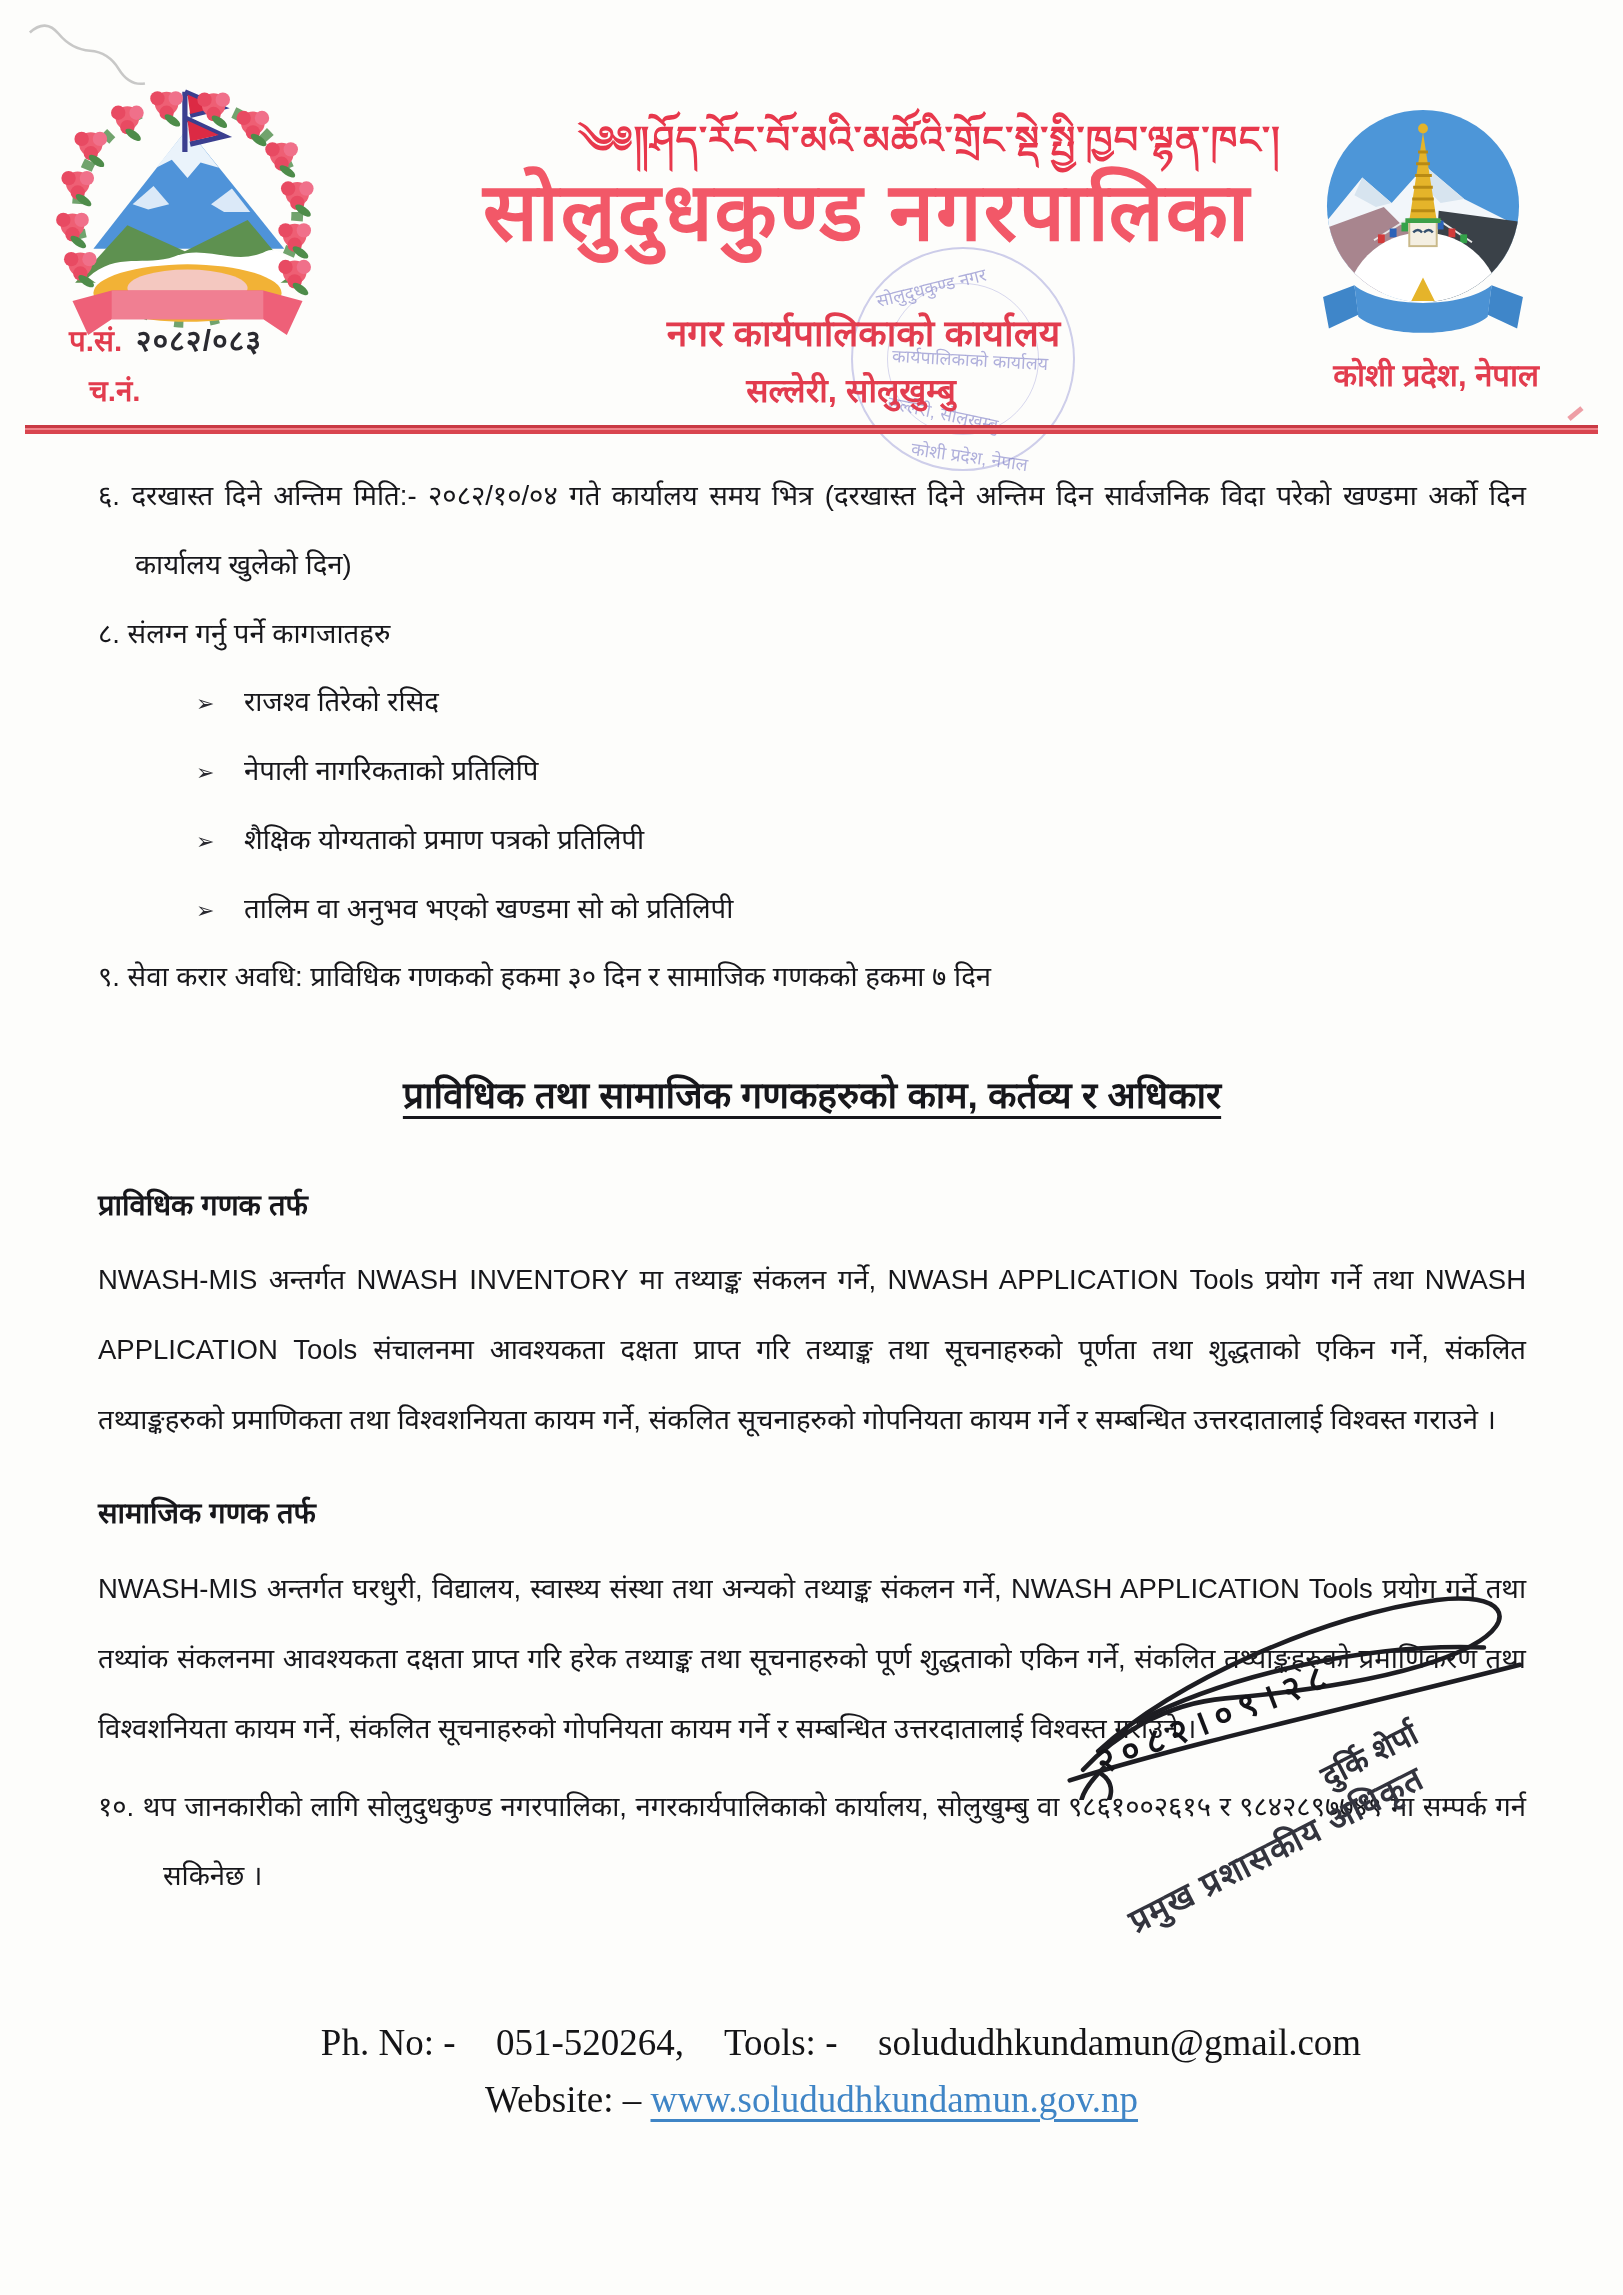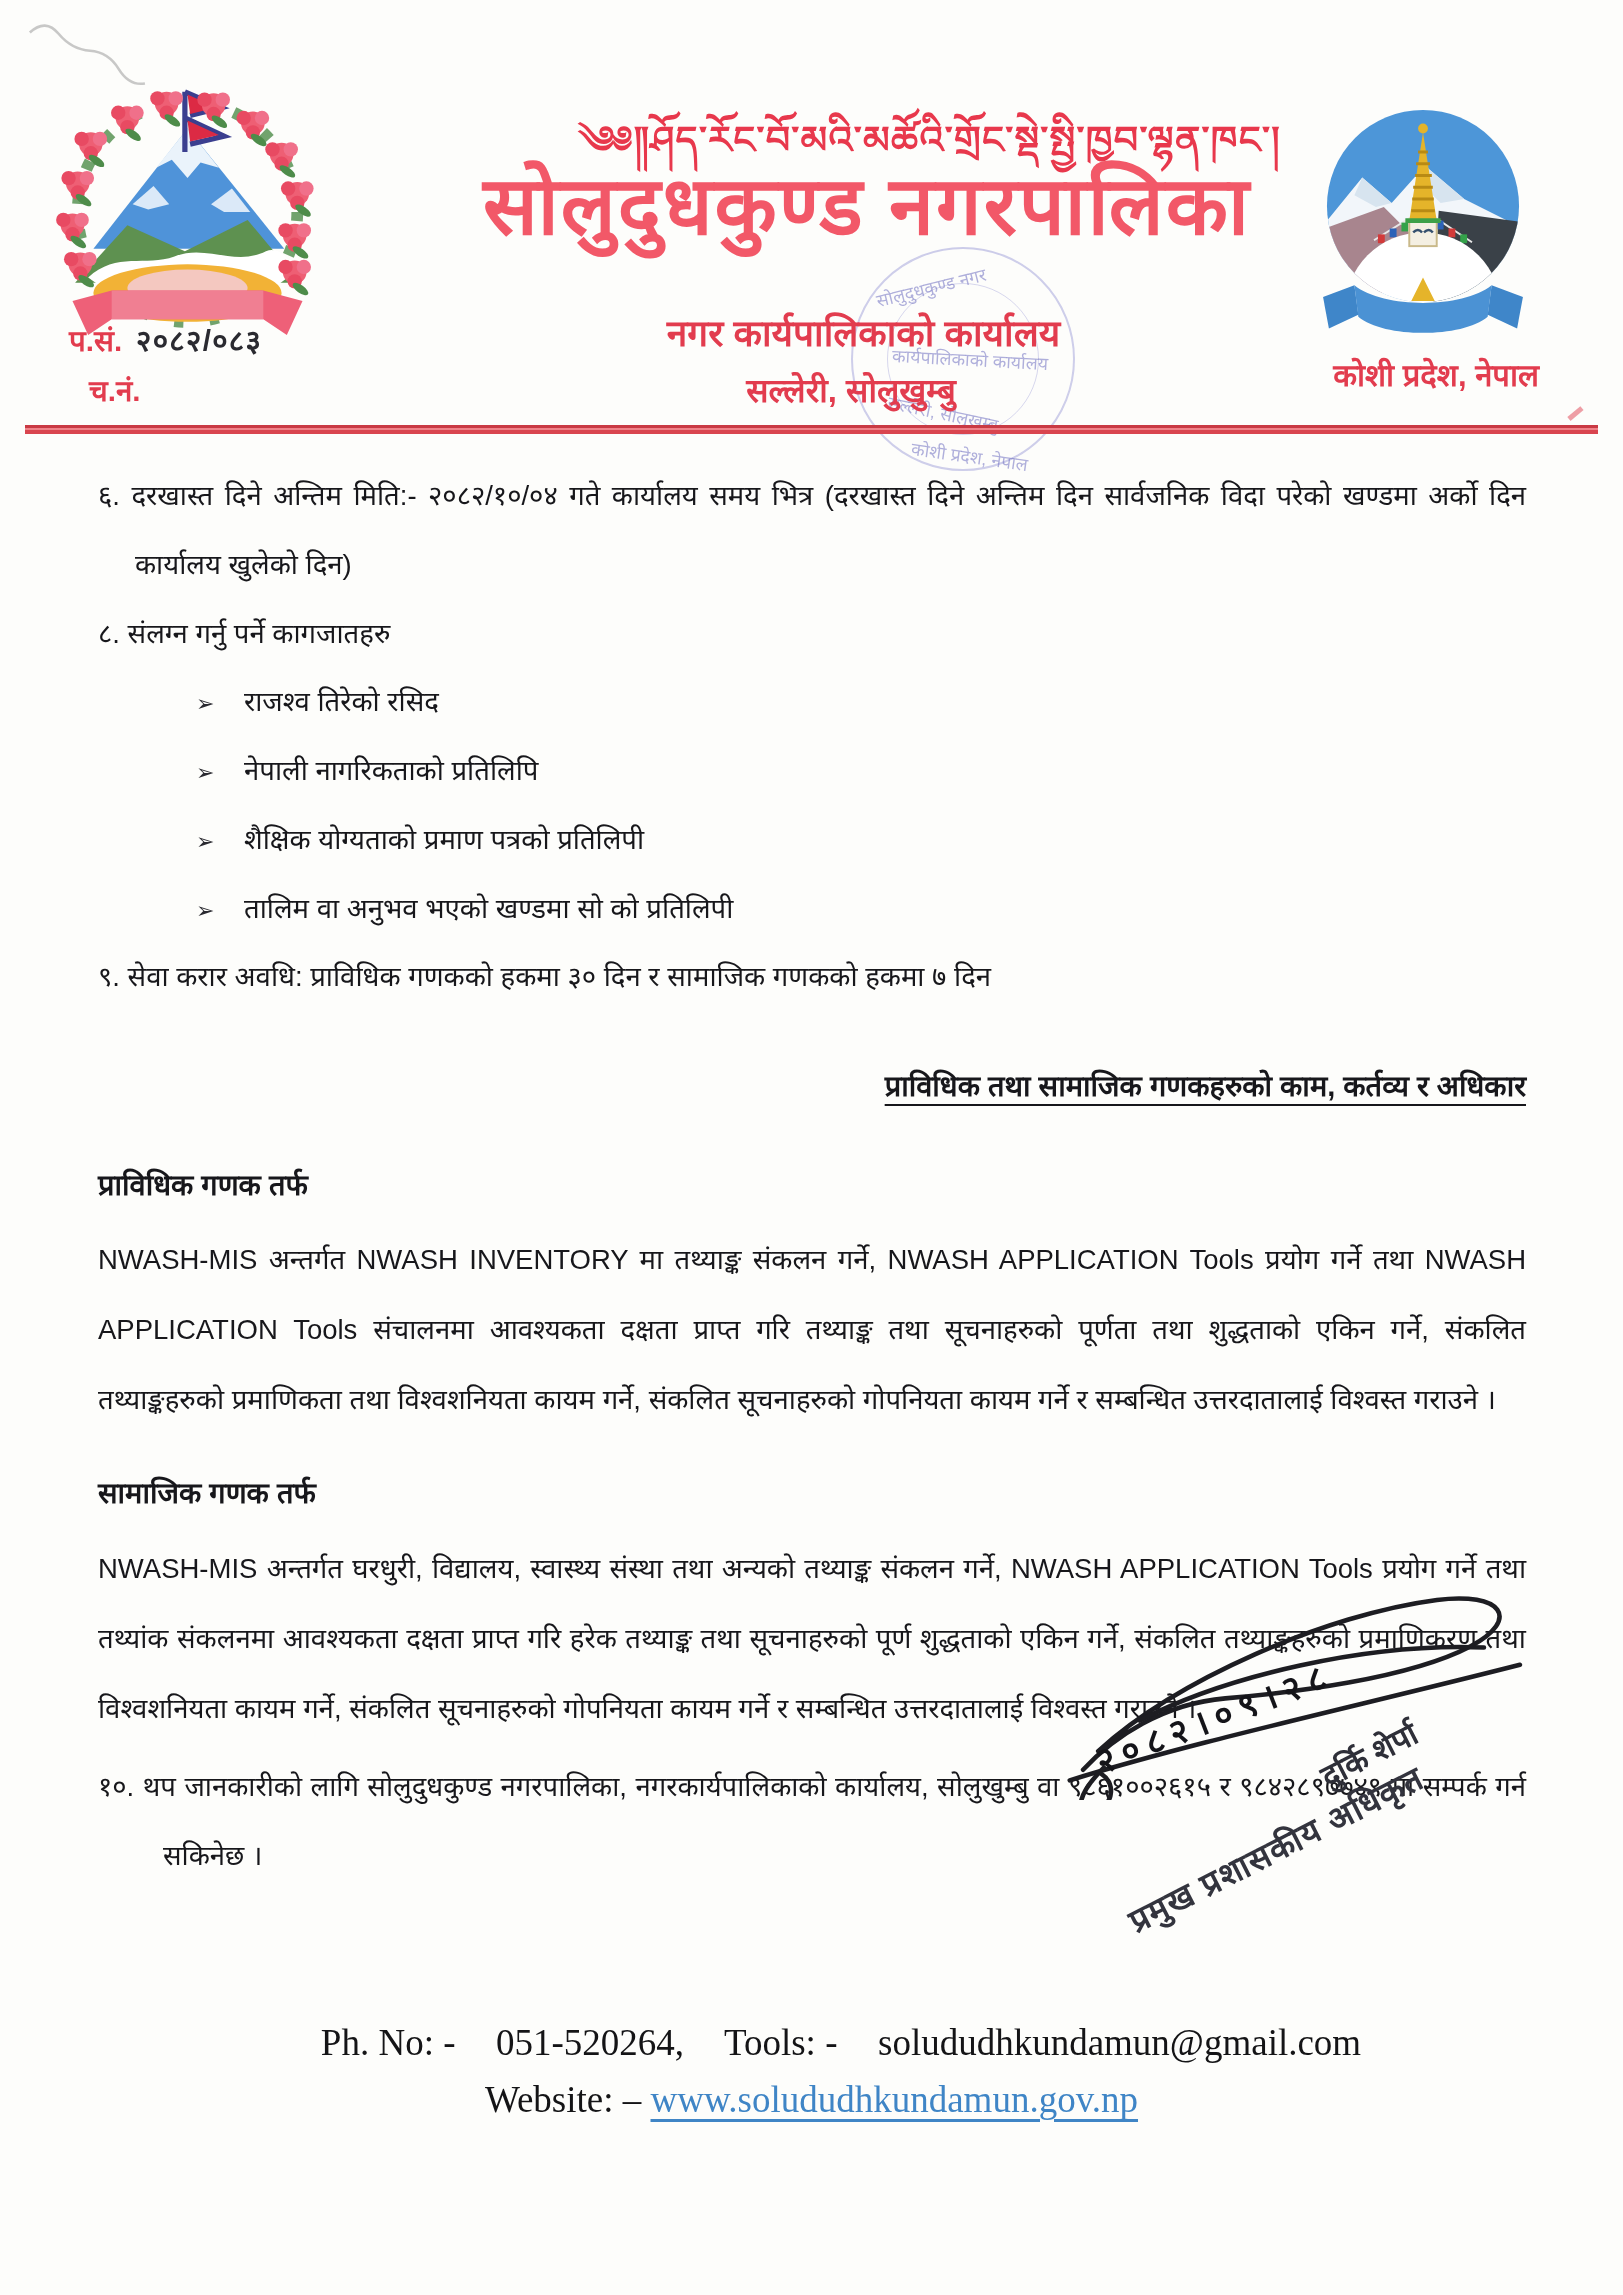--- a/index.html
+++ b/index.html
@@ -14,21 +14,21 @@
   }
   
   .tibetan{
     position:absolute;top:97px;left:0;right:0;
     margin-left:236px;
     text-align:center;
     font-size:38px;color:#e8384c;font-weight:bold;
     letter-spacing:1.3px;
   }
   .title{
-    position:absolute;top:158px;left:0;right:0;
+    position:absolute;top:164px;left:0;right:0;
     margin-left:111px;
     text-align:center;
     font-size:81px;font-weight:bold;color:#f25868;
     letter-spacing:2px;line-height:1.2;
     z-index:2;
   }
   .office{
     position:absolute;top:306px;left:12px;right:0;
     margin-left:92px;text-align:center;
     font-size:37px;font-weight:bold;color:#e23c4e;z-index:2;
@@ -78,21 +78,21 @@
   
   .content{
     position:absolute;top:462px;left:98px;right:97px;z-index:2;
     font-size:27.5px;line-height:2.5;color:#17171b;
   }
   .hang{padding-left:37px;text-indent:-37px;text-align:justify;}
   .doc-list{margin:0;padding:0 0 0 98px;list-style:none;}
   .doc-list li{line-height:2.5;}
   .doc-list .marker{display:inline-block;width:48px;font-size:22px;color:#2a2a30;}
   .center-head{
-    text-align:right;font-weight:bold;font-size:29px;
+    text-align:center;font-weight:bold;font-size:37px;
     text-decoration:underline;text-underline-offset:7.9px;
     margin:38px 0 26px 0;
   }
   .sec-head{font-weight:bold;font-size:29px;margin:22px 0 3.9px 0;}
   .para{text-align:justify;margin:0 0 9.2px 0;line-height:2.55;}
   .hang10{padding-left:65px;text-indent:-65px;text-align:justify;margin-top:6.5px;}
   
   .sig-svg{position:absolute;top:1591px;left:1054px;z-index:2;}
   .sig-date{
     position:absolute;top:1663px;left:1083px;width:419px;

